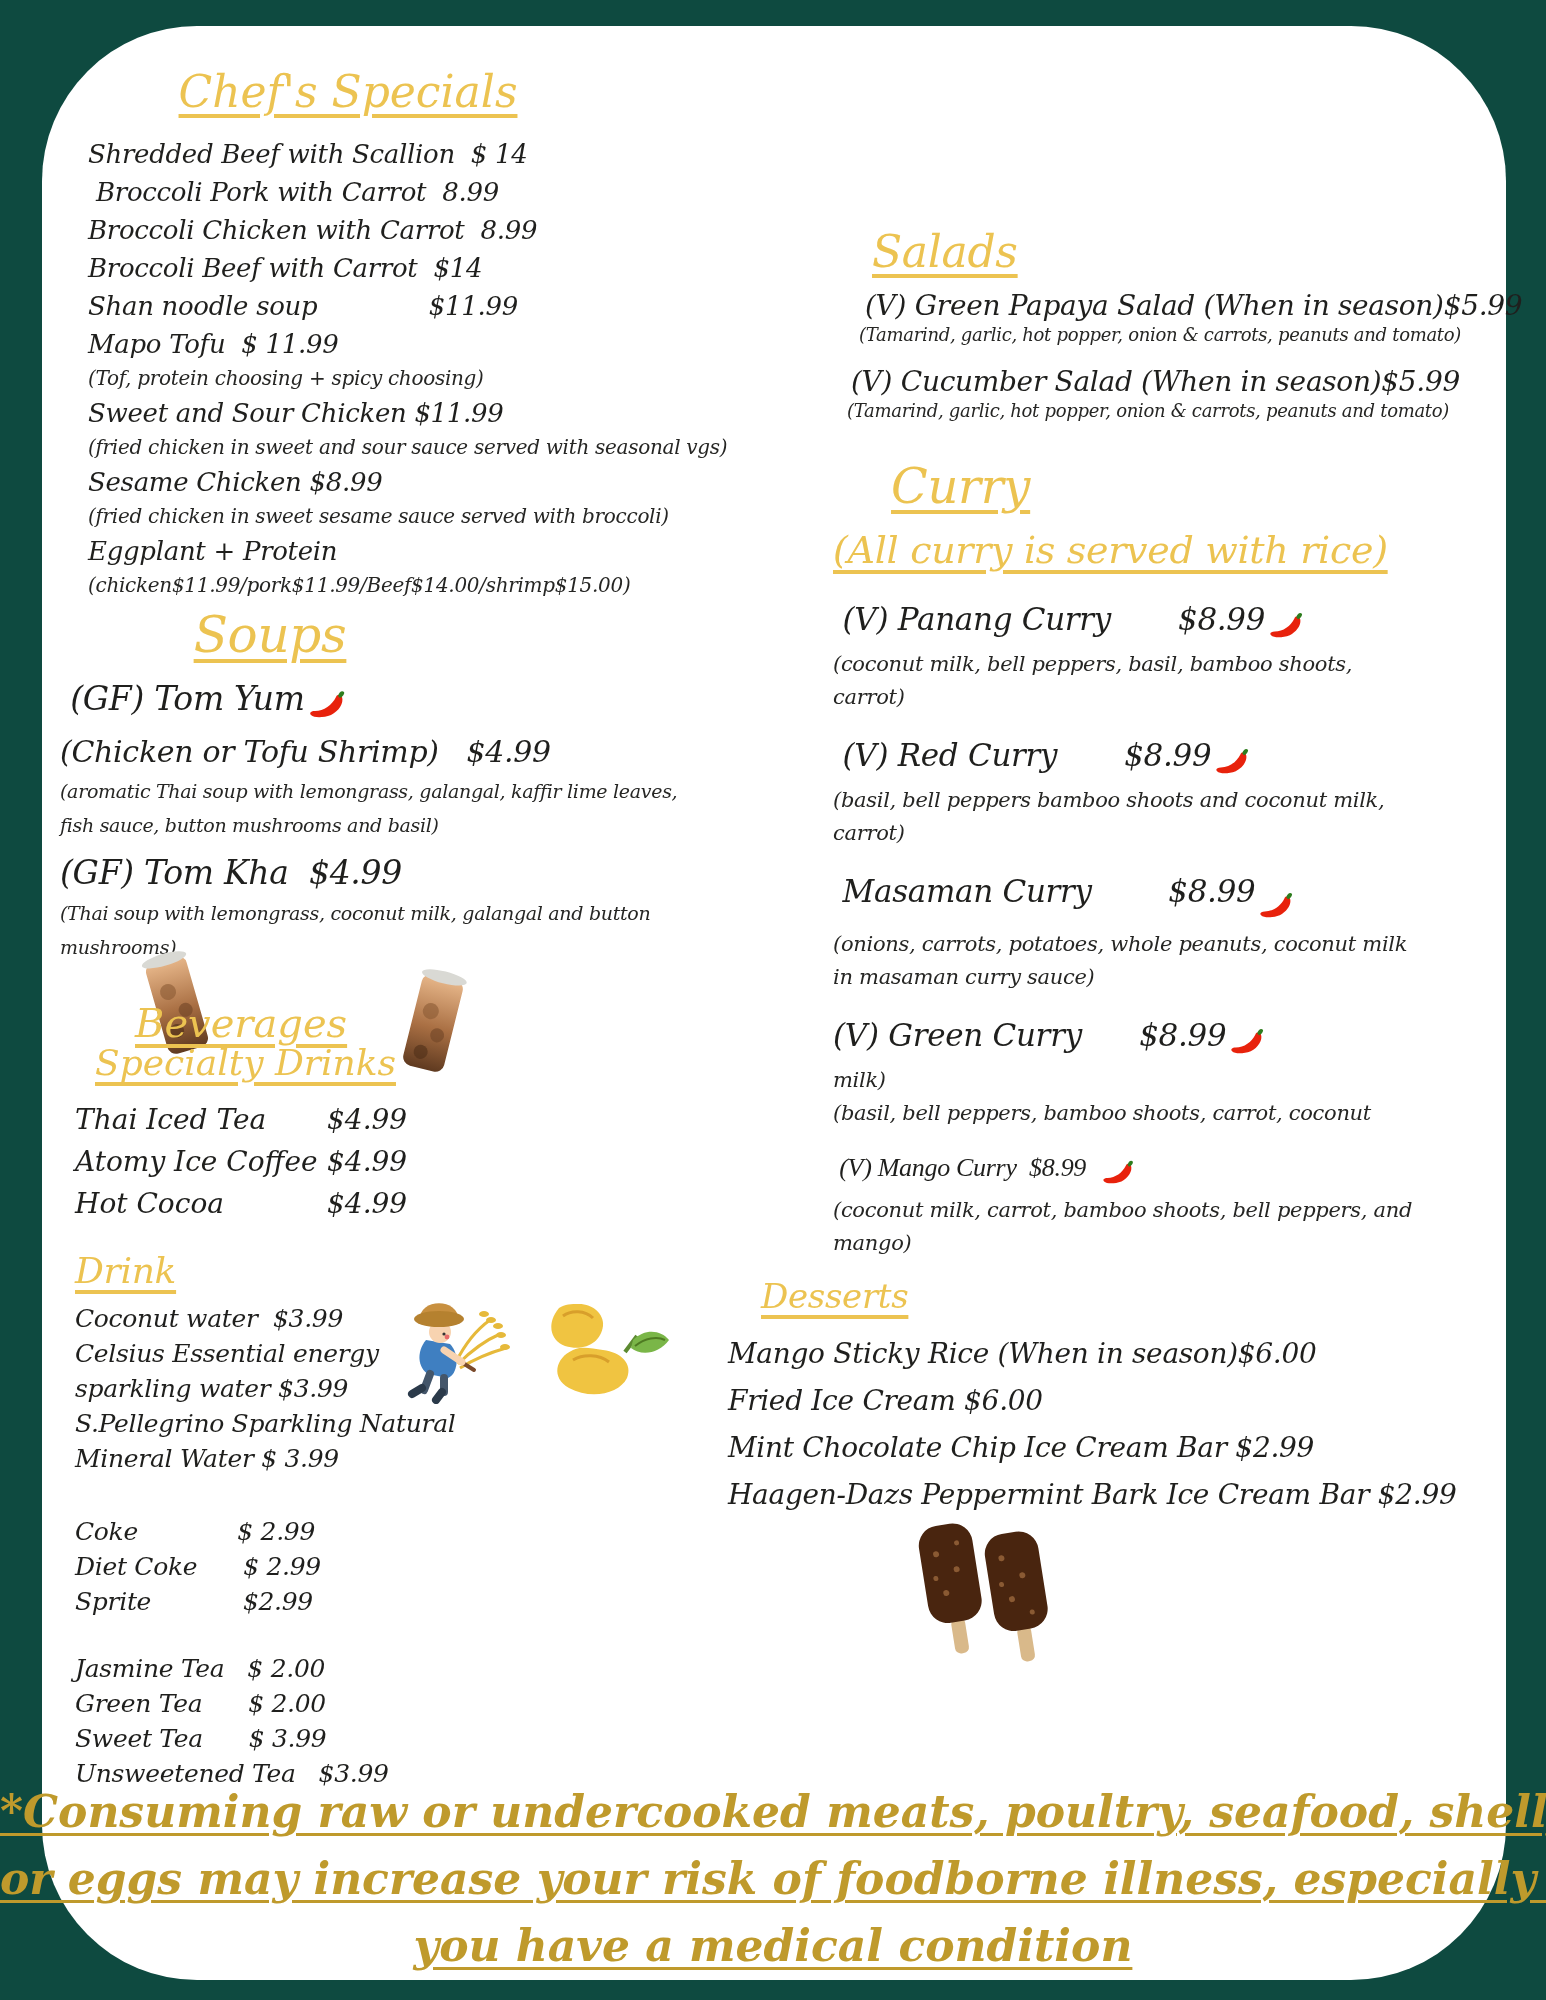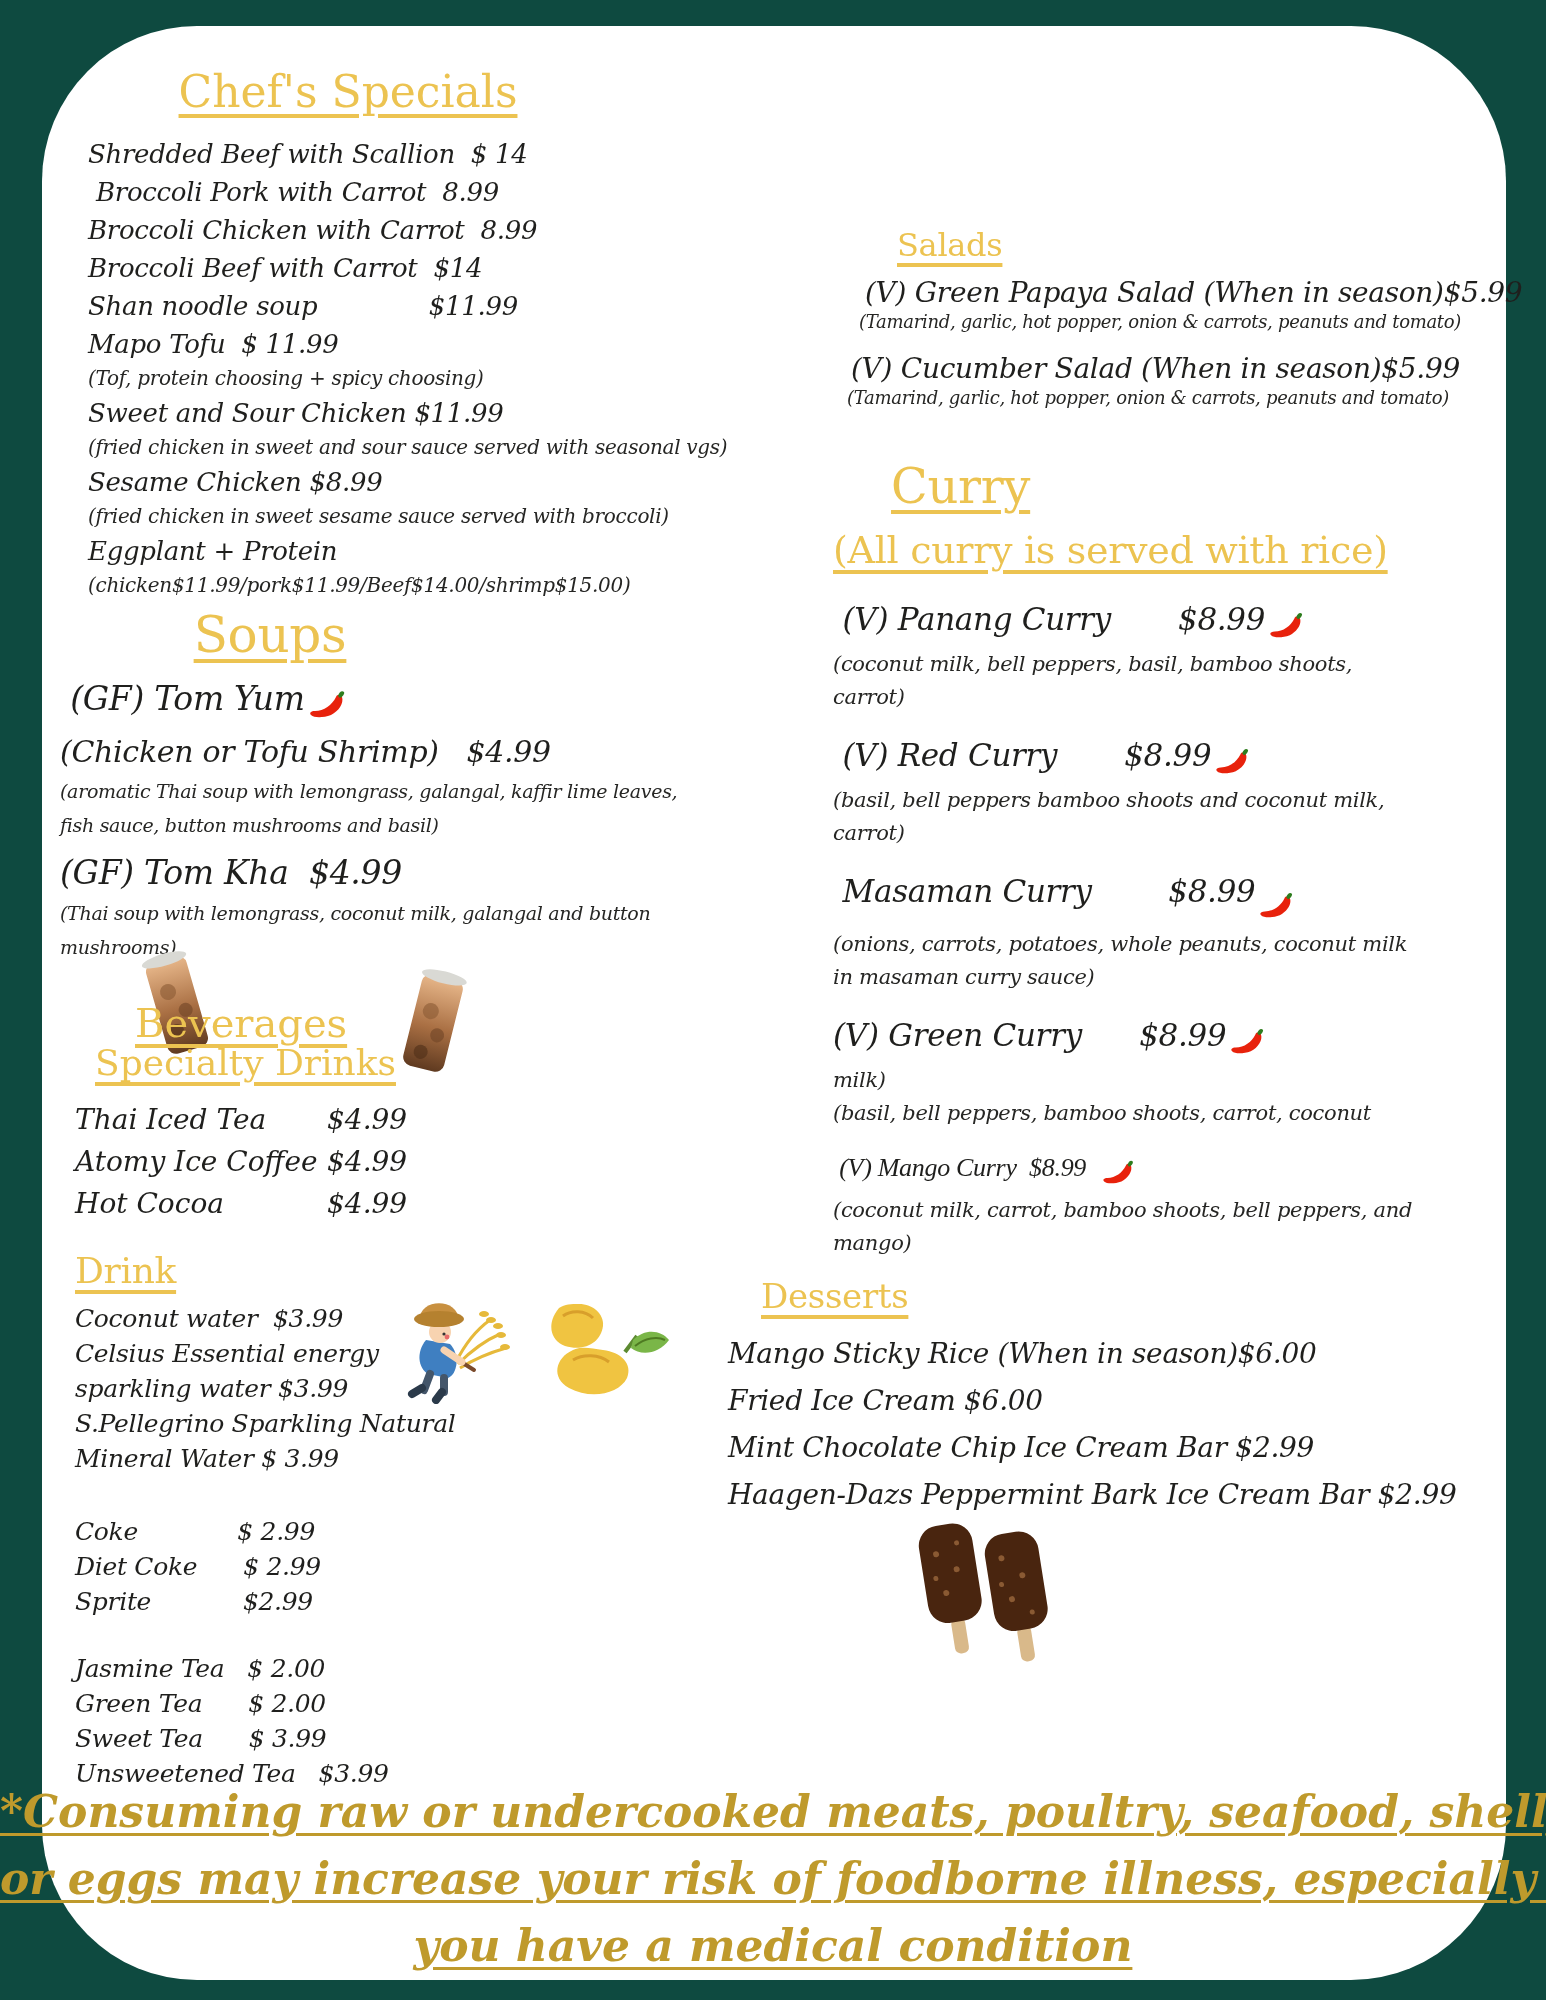--- a/index.html
+++ b/index.html
@@ -10,21 +10,21 @@
     font-family:"DejaVu Serif", serif;
     overflow:hidden;
     color:#1f1f1d;
   }
   .panel {
     position:absolute; left:42px; top:26px; right:40px; bottom:20px;
     background:#ffffff; border-radius:155px;
   }
   .sec { position:absolute; }
   .h-gold {
-    color:#ecc351; 
+    color:#ecc351; font-style:italic;
     text-decoration:underline; text-decoration-thickness:4px; text-underline-offset:7px;
   }
   .item, .desc, .drink-line, .dessert-line { font-style:italic; white-space:pre; }
   .desc { color:#262624; }
 
   
   .chefs { left:88px; top:66px; width:600px; }
   .chefs .title { font-size:44px; width:520px; text-align:center; display:block; }
   .chefs .lines { margin-top:18px; letter-spacing:-0.3px; }
   .chefs .item { font-size:26px; line-height:38px; }
@@ -49,21 +49,21 @@
 
   
   .drinks { left:75px; top:1250px; width:480px; letter-spacing:-0.3px; }
   .drinks .title { font-size:36px; display:inline-block; }
   .drinks .rows { margin-top:10px; }
   .drink-line { font-size:25px; line-height:35px; }
   .sp38 { height:38px; } .sp32 { height:32px; }
 
   
   .salads { left:845px; top:226px; width:560px; letter-spacing:-0.3px; }
-  .salads .title { font-size:32px; margin-left:52px; display:inline-block; }
+  .salads .title { font-size:44px; margin-left:27px; display:inline-block; }
   .salad-item { font-size:28px; line-height:30px; font-style:italic; white-space:pre; }
   .salad-desc { font-size:18px; line-height:28px; font-style:italic; white-space:pre; color:#262624; }
   .salads .i1 { margin-top:14px; margin-left:20px; }
   .salads .d1 { margin-left:14px; }
   .salads .i2 { margin-top:18px; margin-left:6px; }
   .salads .d2 { margin-left:2px; }
 
   
   .curry { left:833px; top:458px; width:600px; letter-spacing:-0.3px; }
   .curry .title { font-size:48px; margin-left:58px; display:inline-block; }

